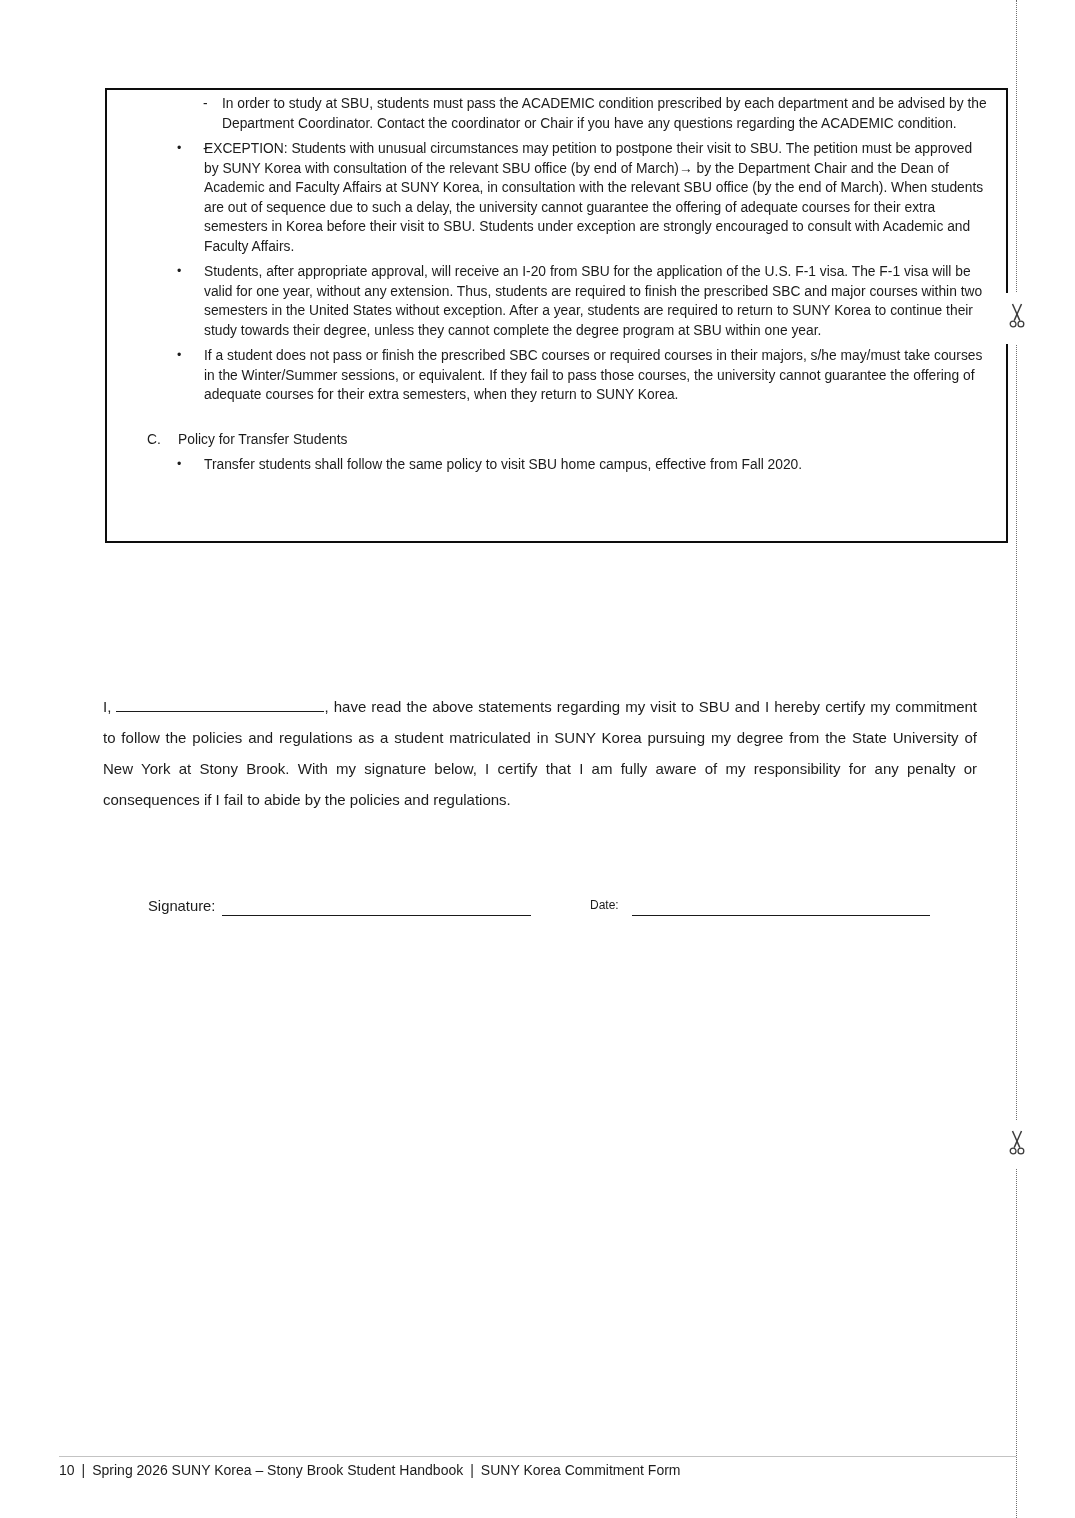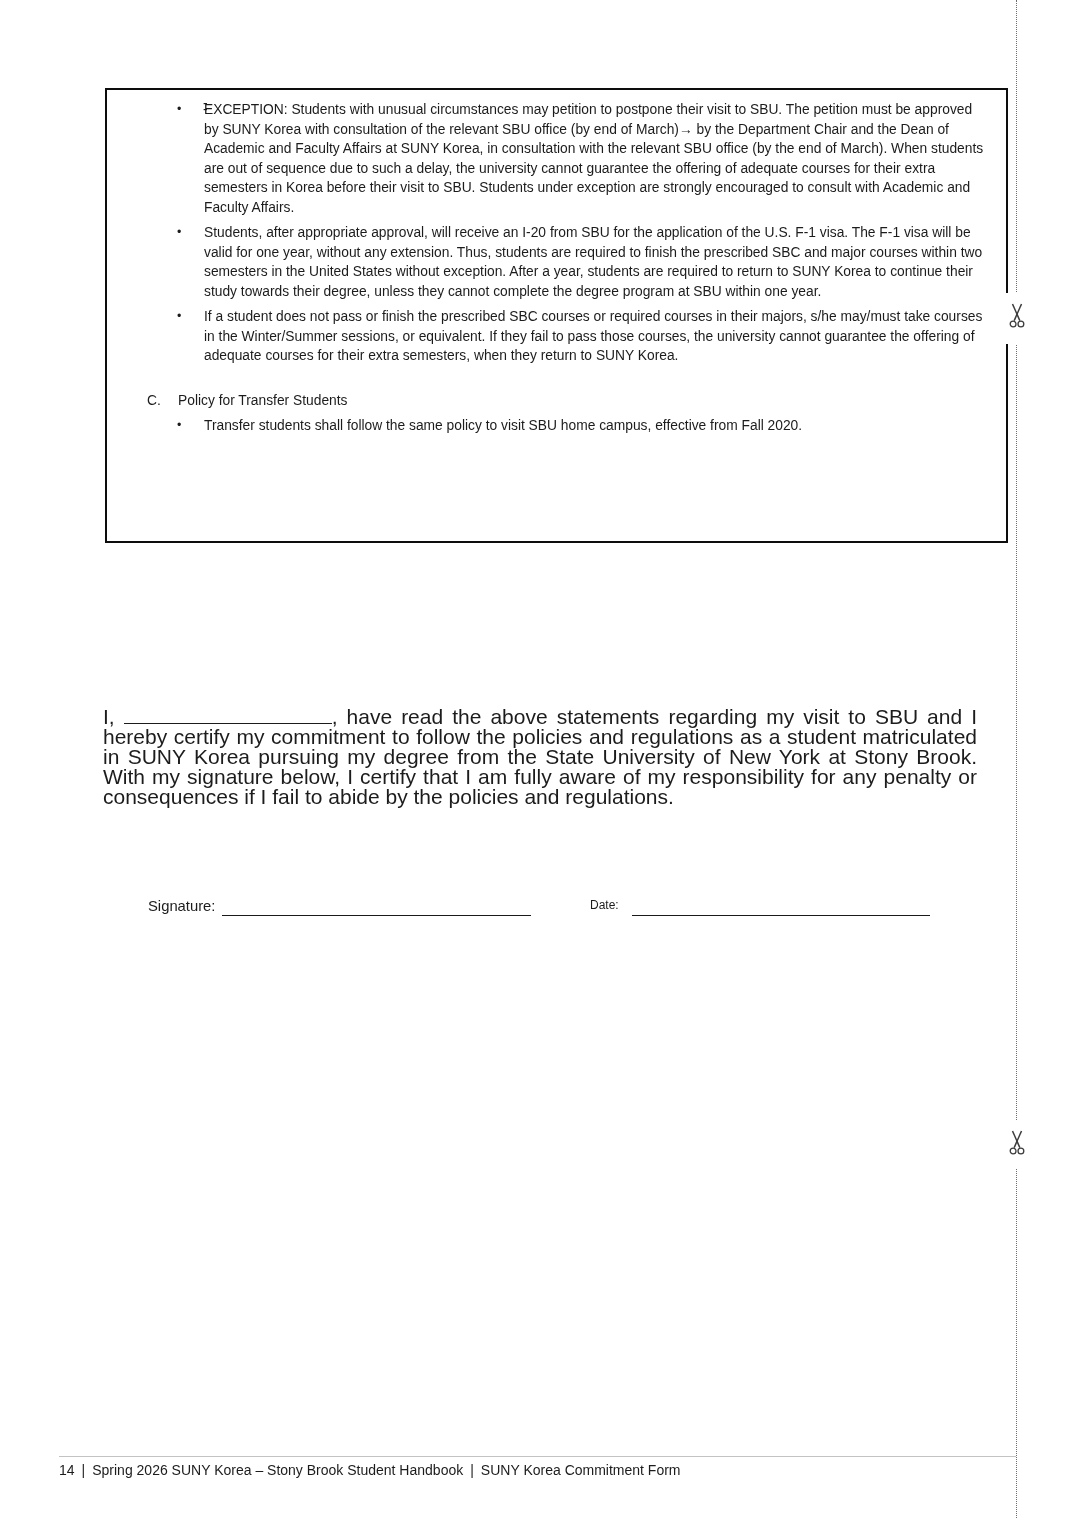--- a/index.html
+++ b/index.html
@@ -33,22 +33,22 @@
   .pitem{position:relative;margin:0 0 6px 0;padding-right:18px;box-sizing:border-box;}
   .pitem .marker{position:absolute;top:0;}
   .pitem.dash{padding-left:115px;}
   .pitem.dash .marker{left:96px;}
   .pitem.bullet{padding-left:97px;}
   .pitem.bullet .marker{left:70px;font-size:12.5px;}
   .csection{position:relative;margin:25px 0 6px 0;padding-left:71px;}
   .csection .clabel{position:absolute;left:40px;top:0;}
   
   .certify{
-    position:absolute;left:103px;top:707px;width:874px;
-    font-size:21px;line-height:20px;text-align:justify;
+    position:absolute;left:103px;top:691px;width:874px;
+    font-size:15px;line-height:31px;text-align:justify;
   }
   .inline-blank{
     display:inline-block;width:208px;height:13px;
     border-bottom:1.4px solid #1c1c1c;
   }
   
   .sig-label{position:absolute;left:148px;top:898px;font-size:14.8px;text-align:right;}
   .date-label{position:absolute;left:590px;top:898px;font-size:12px;}
   .fill-line{position:absolute;height:30px;border-bottom:1.5px solid #1a1a1a;}
   .fill-line.sig{left:222px;top:885px;width:309px;}
@@ -86,20 +86,21 @@
         <line x1="12.5" y1="1" x2="5.2" y2="17.6" stroke="#3c3c3c" stroke-width="1.5"></line>
         <circle cx="4.1" cy="21" r="2.9" fill="none" stroke="#3c3c3c" stroke-width="1.3"></circle>
         <circle cx="11.9" cy="21" r="2.9" fill="none" stroke="#3c3c3c" stroke-width="1.3"></circle>
       </svg>
     </span>
   </div>
 
   <div class="policy-box">
     <div class="pitem dash">
       <span class="marker">-</span>
+      <span>In order to study at SBU, students must pass the ACADEMIC condition prescribed by each department and be advised by the Department Coordinator.  Contact the coordinator or Chair if you have any questions regarding the ACADEMIC condition.</span>
     </div>
     <div class="pitem dash">
       <span class="marker">-</span>
     </div>
     <div class="pitem bullet">
       <span class="marker">•</span>
       <span>EXCEPTION: Students with unusual circumstances may petition to postpone their visit to SBU. The petition must be approved by SUNY Korea with consultation of the relevant SBU office (by end of March)→ by the Department Chair and the Dean of Academic and Faculty Affairs at SUNY Korea, in consultation with the relevant SBU office (by the end of March). When students are out of sequence due to such a delay, the university cannot guarantee the offering of adequate courses for their extra semesters in Korea before their visit to SBU. Students under exception are strongly encouraged to consult with Academic and Faculty Affairs.</span>
     </div>
     <div class="pitem bullet">
       <span class="marker">•</span>
@@ -124,16 +125,16 @@
     <span class="inline-blank"></span><span>, have read the above statements regarding my visit to SBU and I hereby certify my commitment to follow the policies and regulations as a student matriculated in SUNY Korea pursuing my degree from the State University of New York at Stony Brook. With my signature below, I certify that I am fully aware of my responsibility for any penalty or consequences if I fail to abide by the policies and regulations.</span>
   </div>
 
   <span class="sig-label">Signature:</span>
   <div class="fill-line sig"></div>
   <span class="date-label">Date:</span>
   <div class="fill-line date"></div>
 
   <div class="footer-rule"></div>
   <div class="footer-text">
-    <span>14</span><span class="sep">|</span><span class="hb">Spring 2026 SUNY Korea – Stony Brook Student Handbook</span><span class="sep">|</span><span>SUNY Korea Commitment Form</span>
+    <span>10</span><span class="sep">|</span><span class="hb">Spring 2026 SUNY Korea – Stony Brook Student Handbook</span><span class="sep">|</span><span>SUNY Korea Commitment Form</span>
   </div>
 
 </div>
 
 </body></html>

